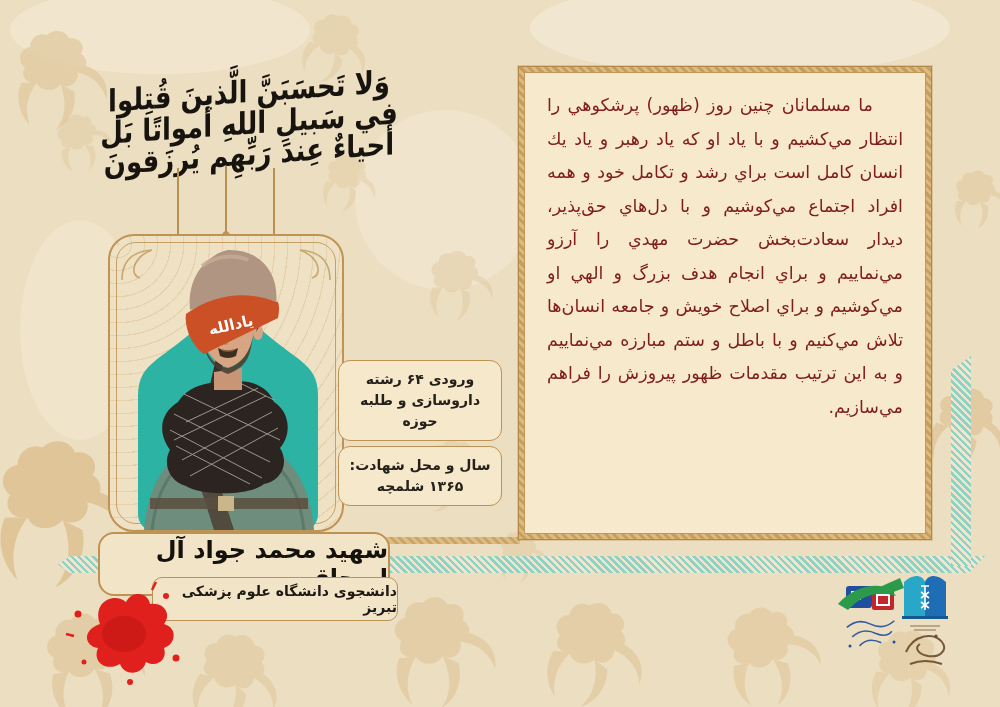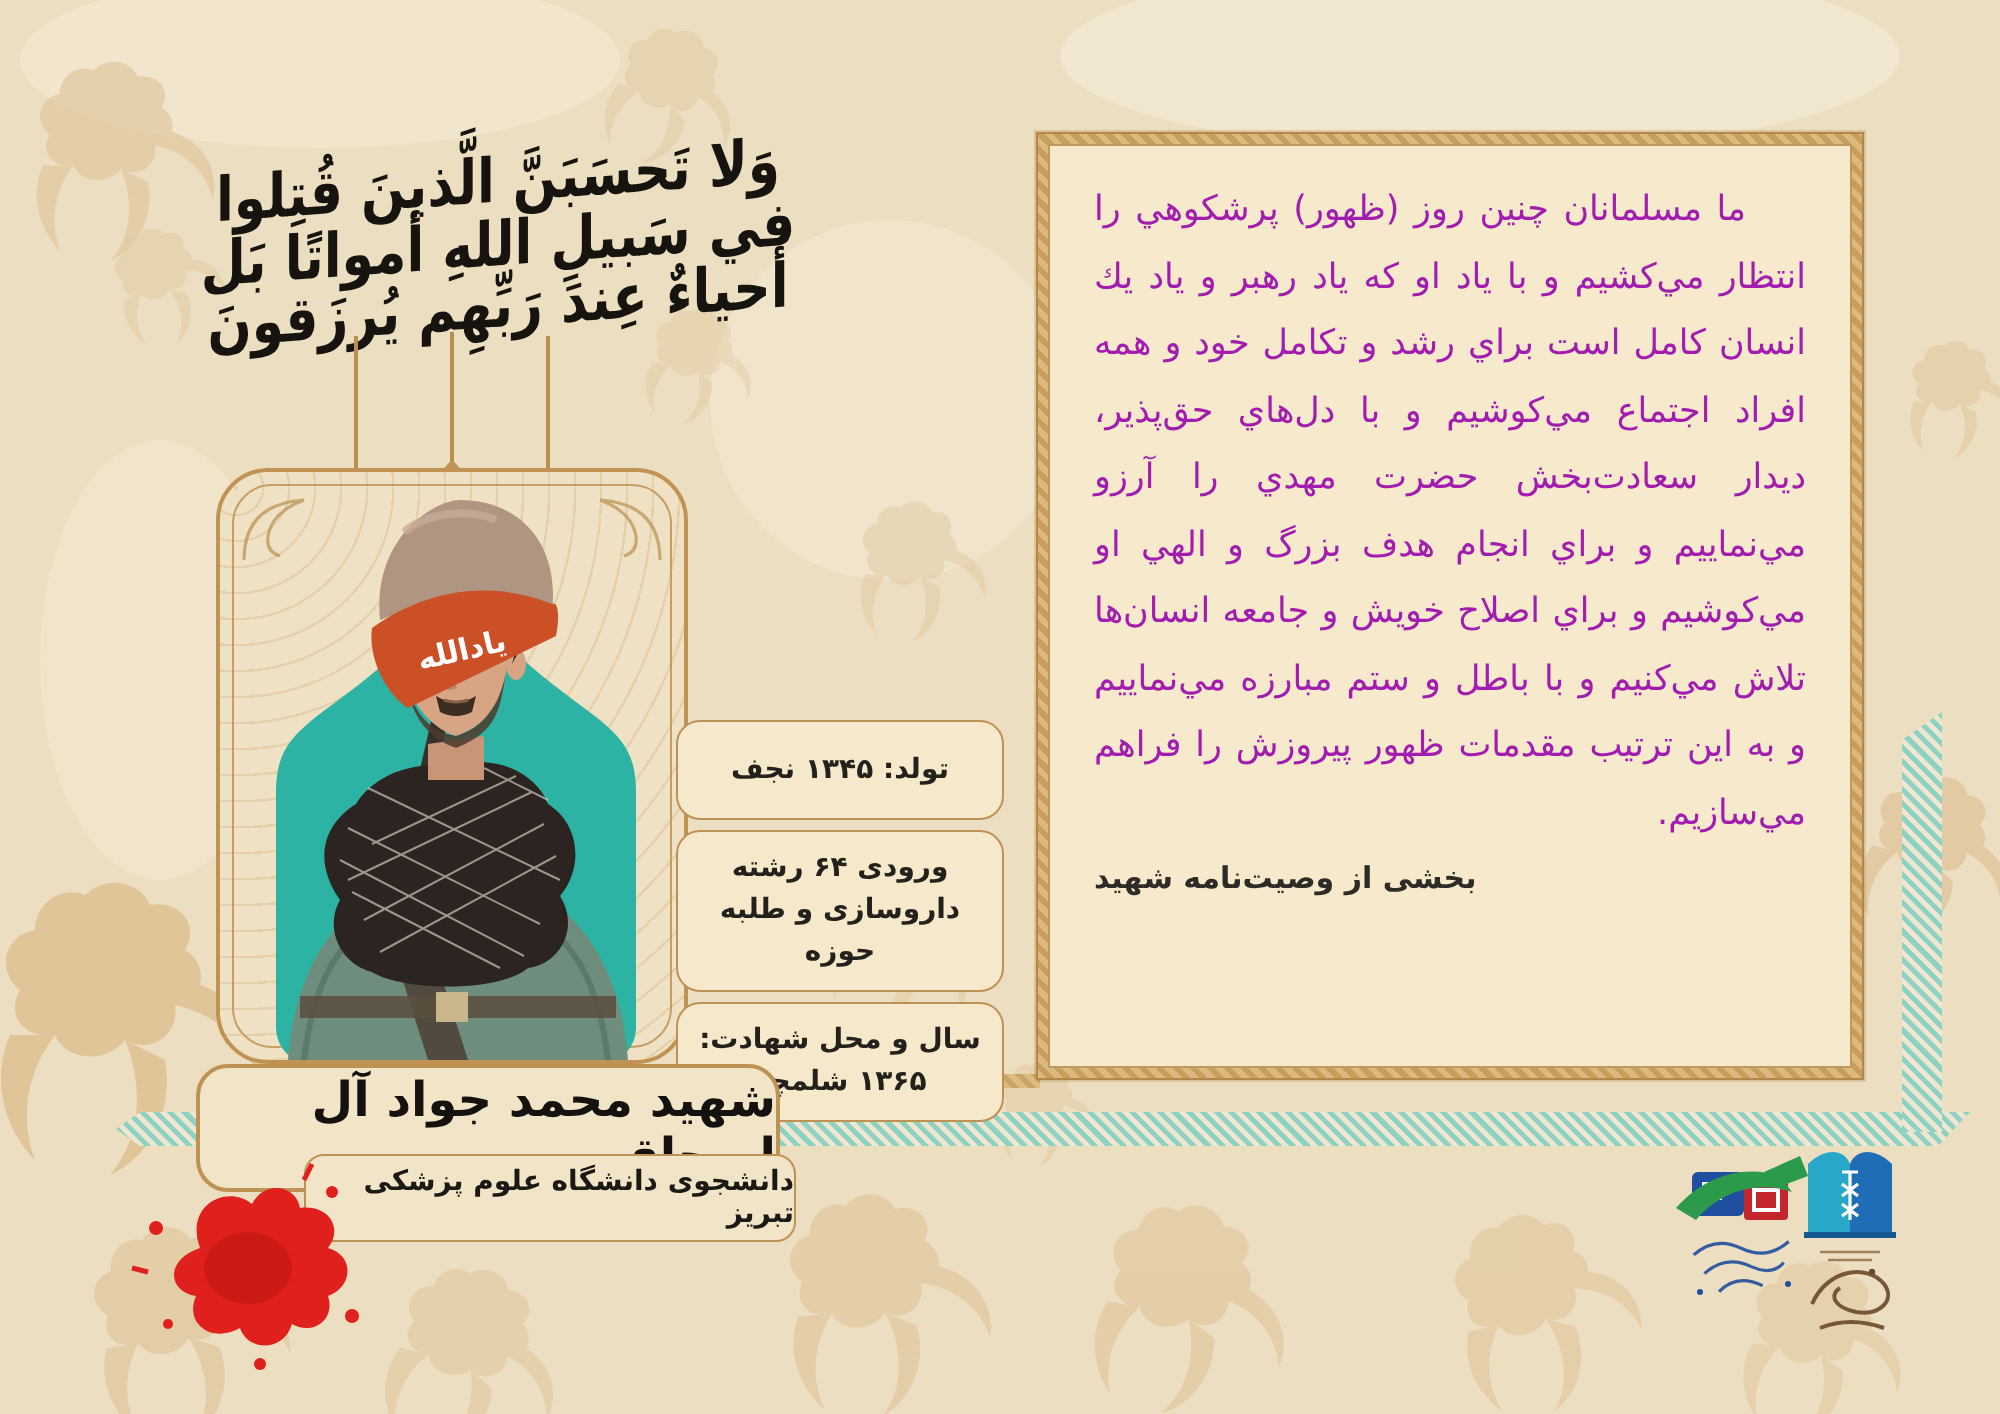--- a/index.html
+++ b/index.html
@@ -64,21 +64,21 @@
     position:absolute; left:518px; top:66px; width:414px; height:474px; z-index:3;
     background:repeating-linear-gradient(45deg,#dcb97c 0 3px,#c79e5e 3px 6px);
     border:1px solid #b3874a; padding:5px;
     box-shadow:0 0 0 1px rgba(179,135,74,.30);
   }
   .panel-body {
     width:100%; height:100%; background:#f7e9cc; border:1px solid #c2995c;
     padding:16px 22px 10px 22px; overflow:hidden;
   }
   .testament-text {
-    direction:rtl; text-align:justify; color:#a21caf;
+    direction:rtl; text-align:justify; color:#7f1d1d;
     font-size:17.5px; line-height:33.5px; text-indent:30px;
   }
   .testament-caption {
     direction:rtl; text-align:left; color:#2e2a25;
     font-weight:bold; font-size:15px; margin-top:6px;
   }
   .panel-rule {
     position:absolute; left:374px; top:537px; width:146px; height:7px; z-index:2;
     background:repeating-linear-gradient(45deg,#dcb97c 0 3px,#c79e5e 3px 6px); opacity:.9;
   }
@@ -219,29 +219,27 @@
 
     <svg style="position:absolute; left:8px; top:8px;" width="40" height="40" viewBox="0 0 40 40">
       <path d="M4,36 Q4,8 34,6 Q18,12 16,24 Q15,32 22,34" stroke="#b8904f" stroke-width="1.6" fill="none" opacity=".7"></path>
     </svg>
     <svg style="position:absolute; right:8px; top:8px; transform:scaleX(-1);" width="40" height="40" viewBox="0 0 40 40">
       <path d="M4,36 Q4,8 34,6 Q18,12 16,24 Q15,32 22,34" stroke="#b8904f" stroke-width="1.6" fill="none" opacity=".7"></path>
     </svg>
   </div>
 
   <div class="info-col">
-    <div class="info-box b1">تولد: ۱۳۴۵ نجف</div>
     <div class="info-box b2">ورودی ۶۴ رشته داروسازی و طلبه حوزه</div>
     <div class="info-box b3">سال و محل شهادت: ۱۳۶۵ شلمچه</div>
   </div>
 
   <div class="panel">
     <div class="panel-body">
       <p class="testament-text">ما مسلمانان چنين روز (ظهور) پرشكوهي را انتظار مي‌كشيم و با ياد او كه ياد رهبر و ياد يك انسان كامل است براي رشد و تكامل خود و همه افراد اجتماع مي‌كوشيم و با دل‌هاي حق‌پذير، ديدار سعادت‌بخش حضرت مهدي را آرزو مي‌نماييم و براي انجام هدف بزرگ و الهي او مي‌كوشيم و براي اصلاح خويش و جامعه انسان‌ها تلاش مي‌كنيم و با باطل و ستم مبارزه مي‌نماييم و به اين ترتيب مقدمات ظهور پيروزش را فراهم مي‌سازيم.</p>
-      <p class="testament-caption">بخشی از وصیت‌نامه شهید</p>
     </div>
   </div>
   <div class="panel-rule"></div>
 
   <div class="name-frame">
     <span>شهید محمد جواد آل اسحاق</span>
   </div>
   <div class="link-diamond" style="left:170px; top:592px;"></div>
   <div class="link-diamond" style="left:330px; top:592px;"></div>
   <div class="affil-frame">

